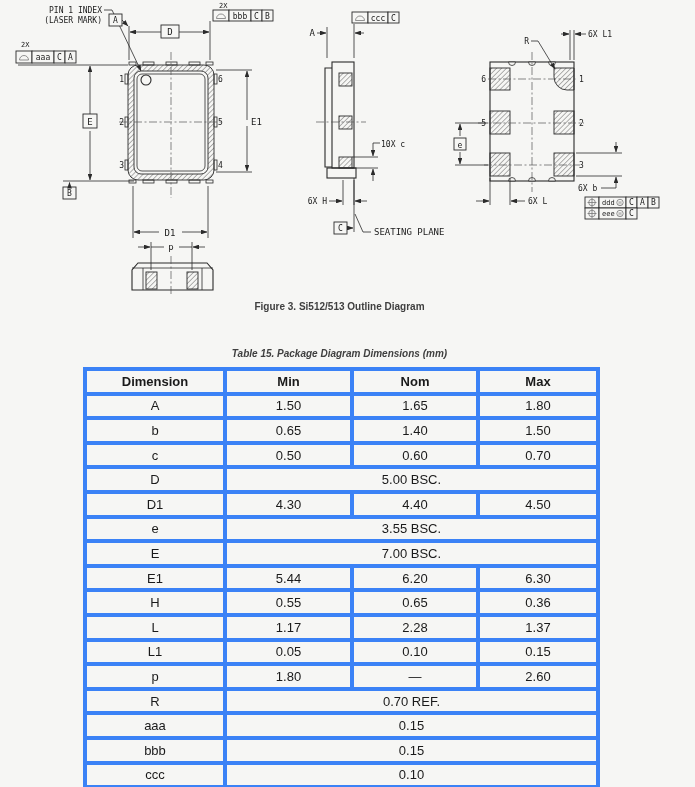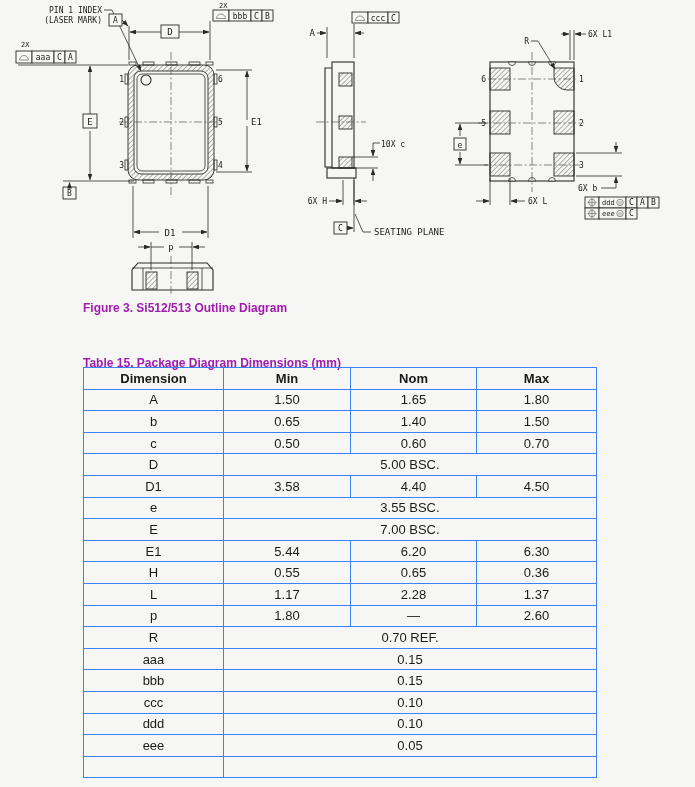--- a/index.html
+++ b/index.html
@@ -9,27 +9,27 @@
   svg text{font-family:"DejaVu Sans Mono",monospace;font-size:8px;fill:#1a1a1a;}
   svg text.s9{font-size:9px;}
   svg text.s7{font-size:7px;}
   .ln{stroke:#2b2b2b;stroke-width:1.1;fill:none;}
   .dl{stroke:#2b2b2b;stroke-width:0.8;fill:none;}
   .cl{stroke:#555;stroke-width:0.7;fill:none;stroke-dasharray:8 2.5 2 2.5;}
   .bgf{fill:#f6f6f4;}
   .hat{fill:url(#hatch);stroke:#2b2b2b;stroke-width:0.9;}
   .fcf{fill:#f6f6f4;stroke:#2b2b2b;stroke-width:0.9;}
   .gsym{stroke:#777;stroke-width:0.8;fill:none;}
-  .caption{position:absolute;left:83px;width:513px;text-align:left;
-           font-weight:bold;font-size:12px;color:#a21caf;}
+  .caption{position:absolute;left:83px;width:513px;text-align:center;
+           font-weight:bold;font-size:10px;color:#404040;}
   #figcap{top:301px;}
-  #tabletitle{top:356px;}
+  #tabletitle{top:348px;font-style:italic;}
   table{position:absolute;left:83px;top:367px;width:513px;border-collapse:collapse;
         table-layout:fixed;font-size:13px;color:#1a1a1a;}
-  td,th{border:1px solid #3b82f6;text-align:center;vertical-align:middle;
+  td,th{border:4px solid #3b82f6;text-align:center;vertical-align:middle;
         padding:0;height:20.6px;}
   th{font-weight:bold;font-size:13px;}
 </style>
 </head>
 <body>
 
 <div class="page">
 
 <svg width="695" height="296" viewBox="0 0 695 296">
   <defs>
@@ -358,21 +358,21 @@
     <td>0.50</td>
     <td>0.60</td>
     <td>0.70</td>
   </tr>
   <tr>
     <td>D</td>
     <td colspan="3">5.00 BSC.</td>
   </tr>
   <tr>
     <td>D1</td>
-    <td>3.58</td>
+    <td>4.30</td>
     <td>4.40</td>
     <td>4.50</td>
   </tr>
   <tr>
     <td>e</td>
     <td colspan="3">3.55 BSC.</td>
   </tr>
   <tr>
     <td>E</td>
     <td colspan="3">7.00 BSC.</td>
@@ -389,20 +389,26 @@
     <td>0.65</td>
     <td>0.36</td>
   </tr>
   <tr>
     <td>L</td>
     <td>1.17</td>
     <td>2.28</td>
     <td>1.37</td>
   </tr>
   <tr>
+    <td>L1</td>
+    <td>0.05</td>
+    <td>0.10</td>
+    <td>0.15</td>
+  </tr>
+  <tr>
     <td>p</td>
     <td>1.80</td>
     <td>—</td>
     <td>2.60</td>
   </tr>
   <tr>
     <td>R</td>
     <td colspan="3">0.70 REF.</td>
   </tr>
   <tr>

